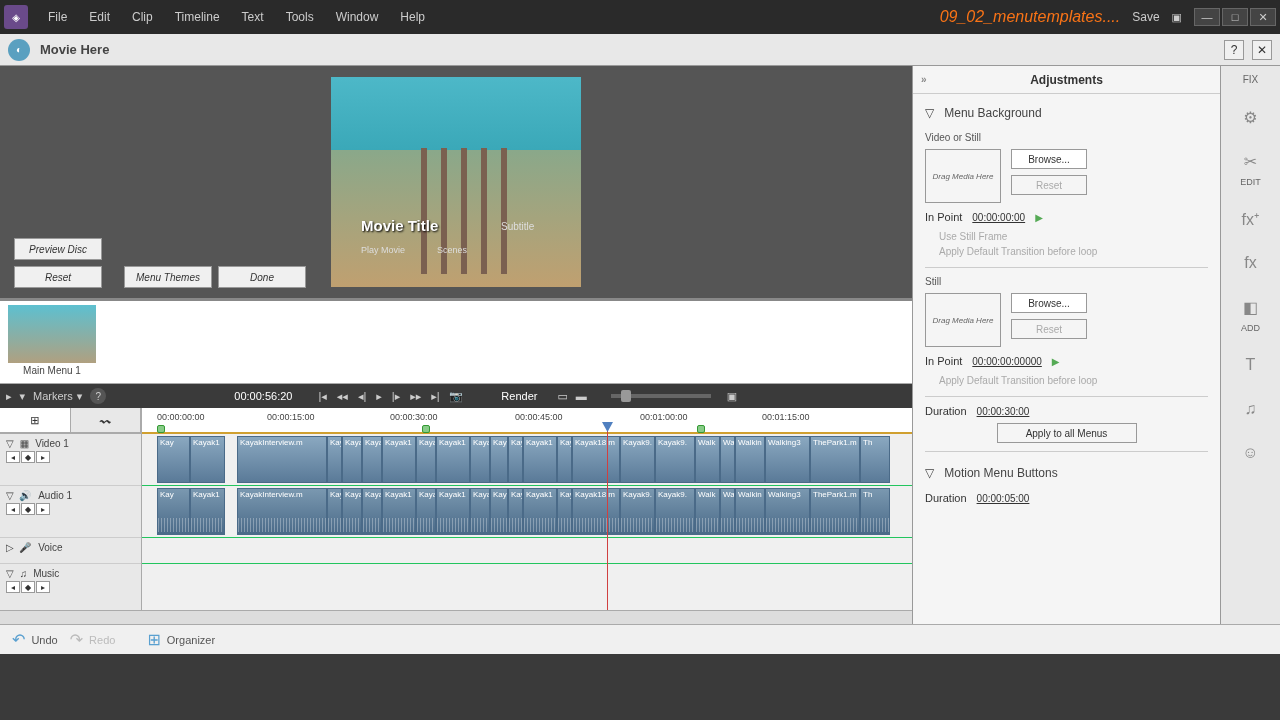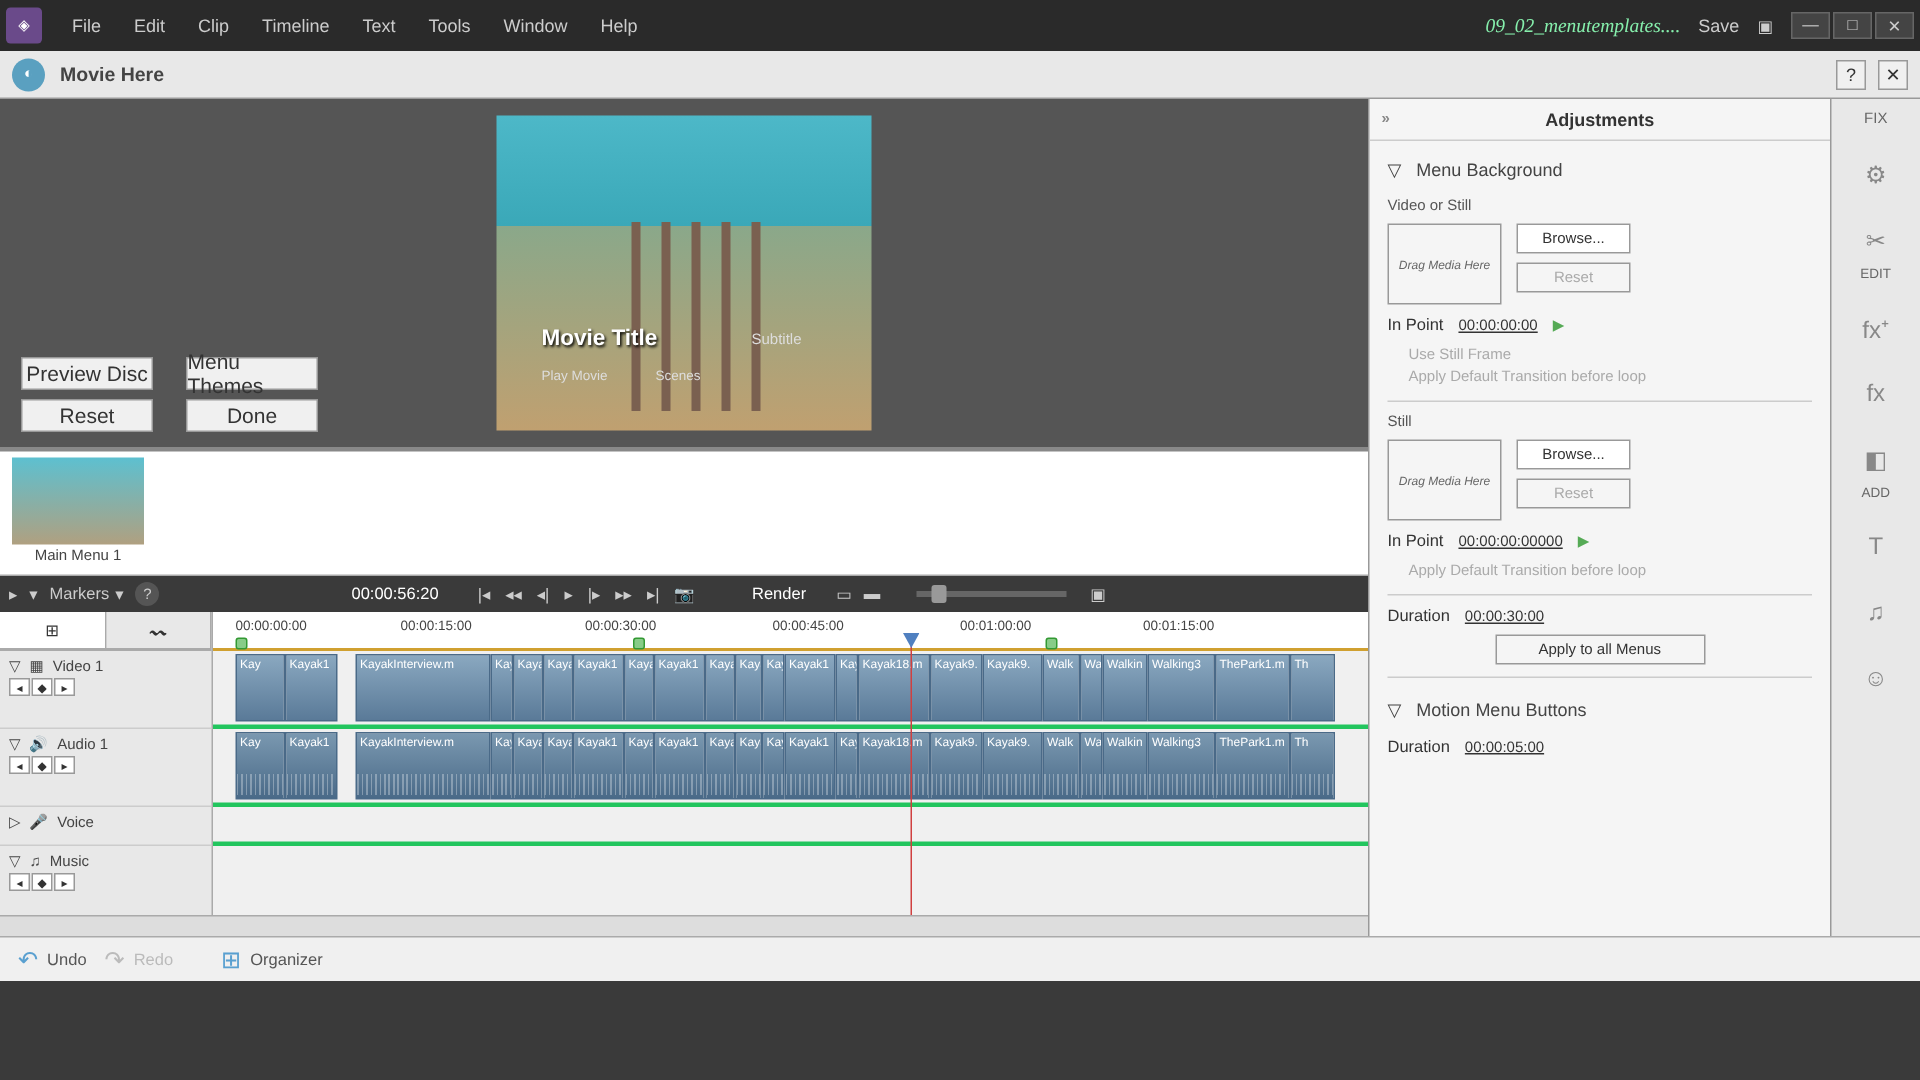--- a/index.html
+++ b/index.html
@@ -4,21 +4,21 @@
 <style>
 * { margin: 0; padding: 0; box-sizing: border-box; font-family: Arial, sans-serif; }
 body { width: 1280px; height: 720px; overflow: hidden; background: #3a3a3a; font-size: 11px; color: #333; }
 
 
 .titlebar { height: 34px; background: #2a2a2a; display: flex; align-items: center; padding: 0 4px; color: #ccc; }
 .app-icon { width: 24px; height: 24px; background: #6a4a8a; border-radius: 3px; margin-right: 10px; display: flex; align-items: center; justify-content: center; color: #fff; font-size: 10px; }
 .menu-items { display: flex; gap: 2px; }
 .menu-item { padding: 6px 10px; cursor: pointer; font-size: 12px; }
 .titlebar-right { margin-left: auto; display: flex; align-items: center; gap: 12px; }
-.filename { font-style: italic; color: #86efac; font-size: 13px; font-family: Liberation Serif, serif; }
+.filename { font-style: italic; color: #f97316; font-size: 16px; }
 .save-label { color: #ccc; font-size: 12px; }
 .window-controls { display: flex; gap: 2px; }
 .win-ctrl { width: 26px; height: 18px; background: #444; border: 1px solid #666; display: flex; align-items: center; justify-content: center; color: #ccc; font-size: 11px; }
 
 
 .workspace-header { height: 32px; background: #e8e8e8; display: flex; align-items: center; padding: 0 8px; border-bottom: 1px solid #999; }
 .ws-icon { width: 22px; height: 22px; background: #5aa0c0; border-radius: 50%; margin-right: 10px; display:flex;align-items:center;justify-content:center;color:#fff;font-size:10px; }
 .ws-title { font-size: 13px; font-weight: bold; color: #444; }
 .ws-right { margin-left: auto; display: flex; gap: 8px; align-items: center; }
 .help-icon, .close-btn { width: 20px; height: 20px; border: 1px solid #999; display: flex; align-items: center; justify-content: center; font-size: 12px; background:#f0f0f0; }
@@ -31,22 +31,22 @@
 
 
 .preview-area { height: 232px; background: #555; position: relative; display: flex; align-items: center; justify-content: center; }
 .preview-frame { width: 250px; height: 210px; background: linear-gradient(#4db8c8 0%, #3aa8b8 35%, #8aa88a 35%, #c0a070 100%); position: relative; }
 .preview-frame::before { content:''; position:absolute; left:44%; top:34%; width:6px; height:60%; background:#7a6050; box-shadow: 20px 0 #7a6050, 40px 0 #7a6050, 60px 0 #7a6050, -20px 0 #7a6050; }
 .preview-title { position: absolute; left: 30px; top: 140px; color: #fff; font-size: 15px; font-weight: bold; text-shadow: 1px 1px 2px #000; }
 .preview-subtitle { position: absolute; left: 170px; top: 144px; color: #ddd; font-size: 10px; }
 .preview-play { position: absolute; left: 30px; top: 168px; color: #ddd; font-size: 9px; }
 .preview-scenes { position: absolute; left: 106px; top: 168px; color: #ddd; font-size: 9px; }
 .preview-buttons-left { position: absolute; left: 14px; bottom: 10px; display: flex; flex-direction: column; gap: 6px; }
-.preview-buttons-right { position: absolute; left: 124px; bottom: 10px; display: flex; flex-direction: column; gap: 6px; }
-.pv-btn { width: 88px; height: 22px; background: #f0f0f0; border: 1px solid #999; font-size: 14px; display: flex; align-items: center; justify-content: center; }
+.preview-buttons-right { position: absolute; left: 124px; bottom: 10px; display: flex; flex-direction: row; gap: 6px; }
+.pv-btn { width: 88px; height: 22px; background: #f0f0f0; border: 1px solid #999; font-size: 10px; display: flex; align-items: center; justify-content: center; font-style: italic; }
 
 
 .menu-thumbs { height: 86px; background: #fff; border-top: 3px solid #888; border-bottom: 1px solid #aaa; display: flex; padding: 4px 8px; gap: 12px; }
 .thumb-item { display: flex; flex-direction: column; align-items: center; gap: 2px; }
 .thumb-img { width: 88px; height: 58px; border: 2px solid #transparent; }
 .thumb-img.selected { border-color: #4a90d0; }
 .thumb-beach { background: linear-gradient(#5dc0d0, #b0a080); }
 .thumb-dark { background: #2a2a2a; display:flex;align-items:center;justify-content:center; }
 .thumb-dark::after { content:''; width:60px; height:24px; background:linear-gradient(90deg,#555 0 20%,#333 20% 40%,#555 40% 60%,#333 60% 80%,#555 80%); }
 .thumb-label { font-size: 10px; color: #444; }
@@ -76,21 +76,21 @@
 .nav-box { width: 14px; height: 12px; border: 1px solid #999; background: #fff; font-size: 8px; display:flex;align-items:center;justify-content:center; }
 
 .track-area { flex: 1; position: relative; overflow: hidden; }
 .time-ruler { height: 26px; background: #fff; border-bottom: 2px solid #d0a030; display: flex; position: relative; }
 .ruler-tick { position: absolute; font-size: 9px; color: #444; top: 4px; }
 .marker-bar { position: absolute; left: 0; right: 0; top: 18px; height: 6px; }
 .marker-dot { position: absolute; width: 8px; height: 8px; background: #8c8; border: 1px solid #393; border-radius: 2px; top: -1px; }
 .playhead { position: absolute; top: 18px; bottom: 0; width: 1px; background: #d04040; left: 465px; z-index: 10; }
 .playhead::before { content:''; position:absolute; top:-4px; left:-5px; width:11px; height:10px; background:#5080c0; clip-path: polygon(0 0,100% 0,50% 100%); }
 
-.track-row { position: relative; border-bottom: 3px solid #22c55e; text-decoration: underline; }
+.track-row { position: relative; border-bottom: 1px solid #22c55e; text-decoration: underline; }
 .track-row.h52 { height: 52px; }
 .track-row.h26 { height: 26px; }
 .clip { position: absolute; top: 2px; bottom: 2px; background: #6b8ca8; border: 1px solid #4a6a88; font-size: 8px; color: #fff; overflow: hidden; padding: 1px 2px; white-space: nowrap; }
 .clip.video { background: linear-gradient(#8aa8c0, #5a7a98); }
 .clip.audio { background: linear-gradient(#7a98b0, #4a6a88); }
 .clip.music { background: linear-gradient(#5a9a6a, #3a7a4a); top: 2px; bottom: 2px; }
 .clip-wave { position: absolute; left: 0; right: 0; bottom: 2px; height: 14px; background: repeating-linear-gradient(90deg, rgba(255,255,255,.3) 0 1px, transparent 1px 3px); }
 
 .hscroll { height: 14px; background: #ddd; border-top: 1px solid #aaa; }
 

